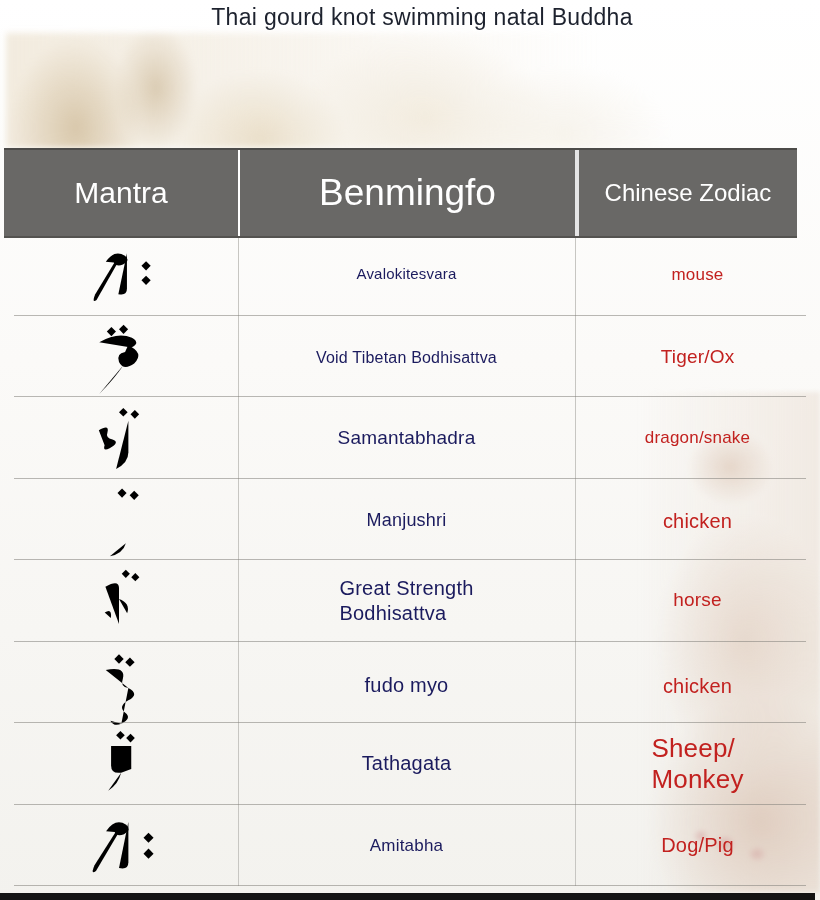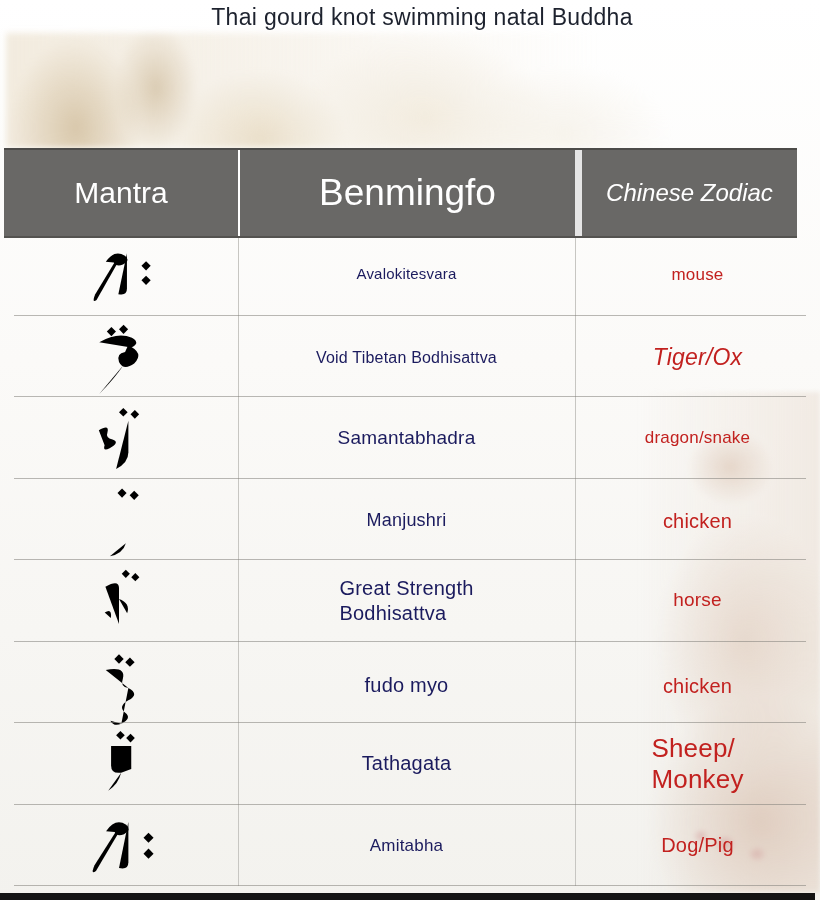--- a/index.html
+++ b/index.html
@@ -48,21 +48,21 @@
     background:var(--header-bg,#696866);
     border-top:2px solid #4c4b49; border-bottom:2px solid #545350;
     align-items:center;
   }
   .th{
     height:100%; display:flex; align-items:center; justify-content:center;
     color:var(--header-text,#ffffff); font-weight:400;
   }
   .th.c1{font-size:30px;}
   .th.c2{font-size:37px; border-left:2px solid #ffffff;}
-  .th.c3{font-size:24px; border-left:7px solid #e5e5e5;font-style:italic;}
+  .th.c3{font-size:24px; border-left:4px solid #e5e5e5;}
 
   .tbody{position:absolute; left:0; top:234px; width:820px; z-index:2;}
   .row{
     position:relative; width:820px; height:81.5px;
     display:grid; grid-template-columns:238px 337px 245px;
     align-items:center;
   }
   .row::after{
     content:""; position:absolute; left:14px; right:14px; bottom:0;
     border-bottom:1px solid rgba(130,128,122,.55);
@@ -83,21 +83,21 @@
   .row:nth-child(1) .buddha-text{font-size:15px;}
   .row:nth-child(2) .buddha-text{font-size:16px;}
   .row:nth-child(3) .buddha-text{font-size:19px;}
   .row:nth-child(4) .buddha-text{font-size:18px;}
   .row:nth-child(5) .buddha-text{font-size:20px;}
   .row:nth-child(6) .buddha-text{font-size:20px;}
   .row:nth-child(7) .buddha-text{font-size:20px;}
   .row:nth-child(8) .buddha-text{font-size:17px;}
 
   .row:nth-child(1) .zodiac-text{font-size:17px;}
-  .row:nth-child(2) .zodiac-text{font-size:23px;font-style:italic;}
+  .row:nth-child(2) .zodiac-text{font-size:19px;}
   .row:nth-child(3) .zodiac-text{font-size:17px;}
   .row:nth-child(4) .zodiac-text{font-size:20px;}
   .row:nth-child(5) .zodiac-text{font-size:19px;}
   .row:nth-child(6) .zodiac-text{font-size:20px;}
   .row:nth-child(7) .zodiac-text{font-size:26px;}
   .row:nth-child(8) .zodiac-text{font-size:20px;}
 
   .row:nth-child(1) .glyph{height:66px;width:66px;}
   .row:nth-child(2) .glyph{height:76px;width:76px;margin-top:8px;}
   .row:nth-child(3) .glyph{height:72px;width:72px;margin-top:6px;}

